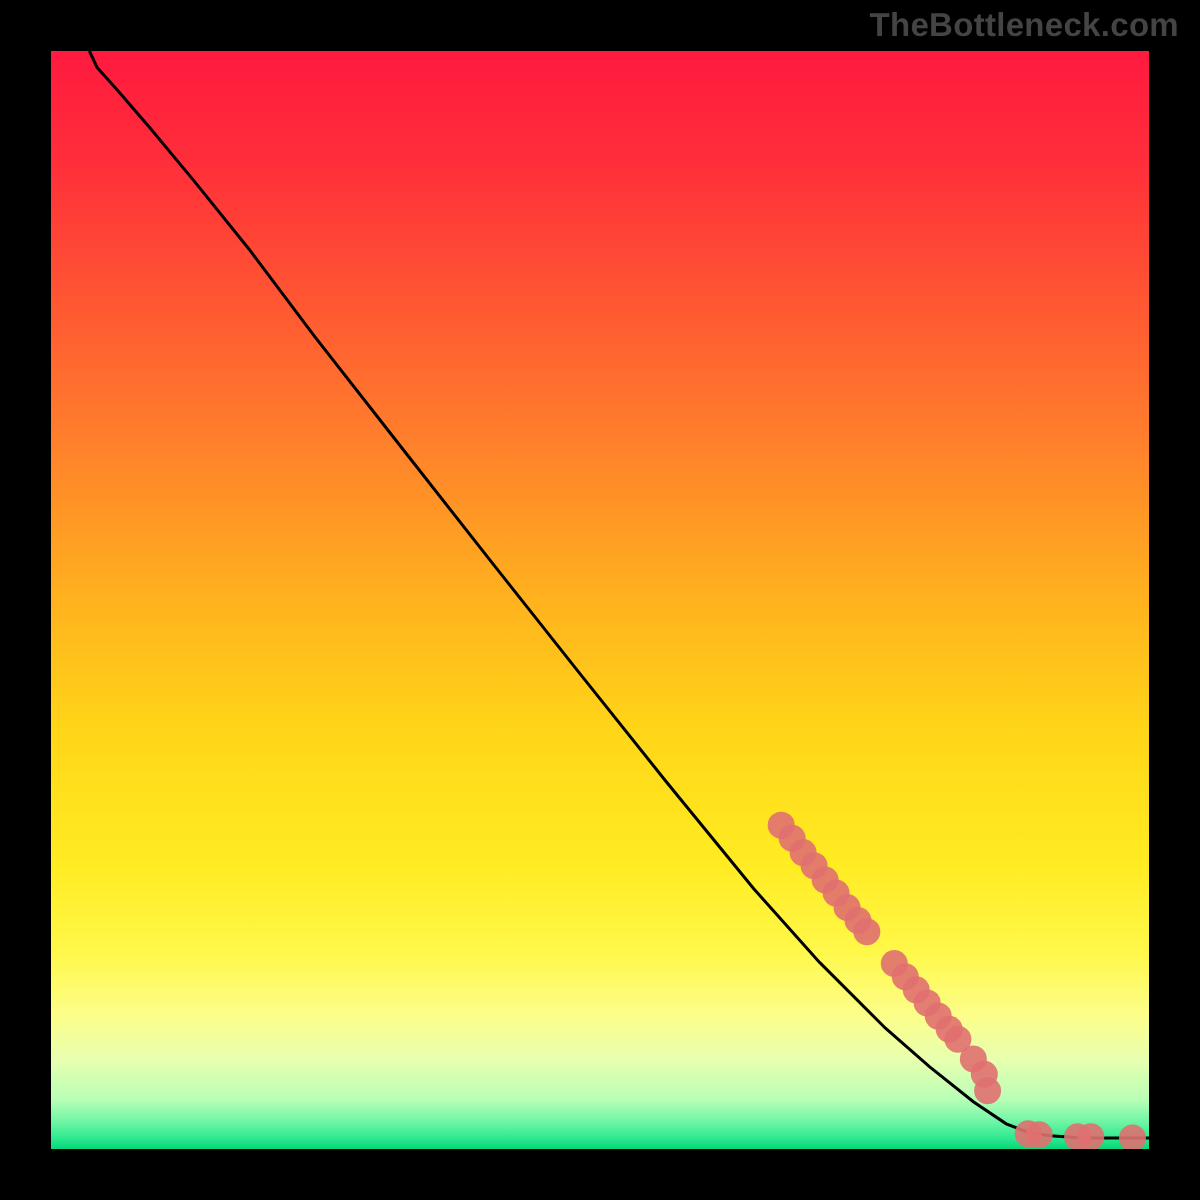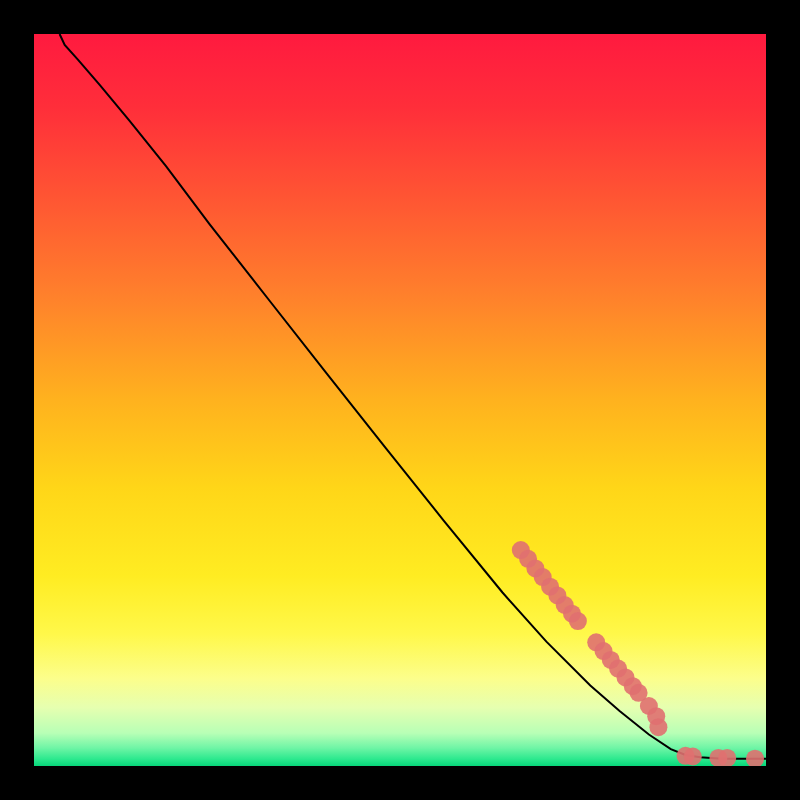--- a/index.html
+++ b/index.html
@@ -35,20 +35,21 @@
     height: 732px;
   }
   svg {
     display: block;
   }
 </style>
 </head>
 <body>
 
 <div class="frame">
+  <div class="watermark">TheBottleneck.com</div>
 
   <div class="plot">
     <svg id="chart-svg" viewBox="0 0 732 732" width="732" height="732" preserveAspectRatio="none">
       <defs>
         <linearGradient id="bg-grad" x1="0" y1="0" x2="0" y2="1">
             <stop offset="0%" stop-color="#ff1a3f"></stop>
             <stop offset="10%" stop-color="#ff2e3a"></stop>
             <stop offset="22%" stop-color="#ff5433"></stop>
             <stop offset="35%" stop-color="#ff7e2c"></stop>
             <stop offset="50%" stop-color="#ffb21e"></stop>

